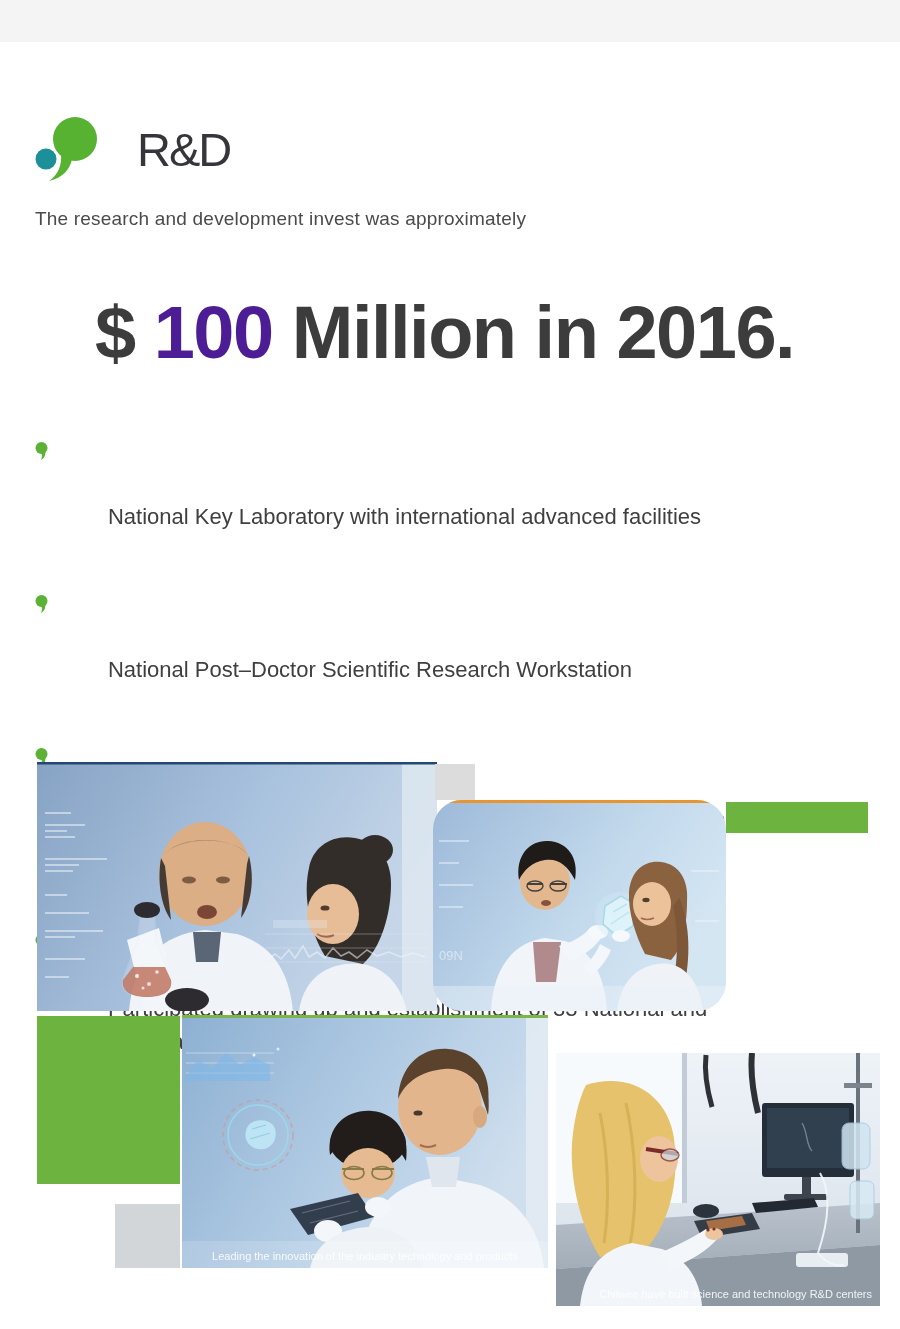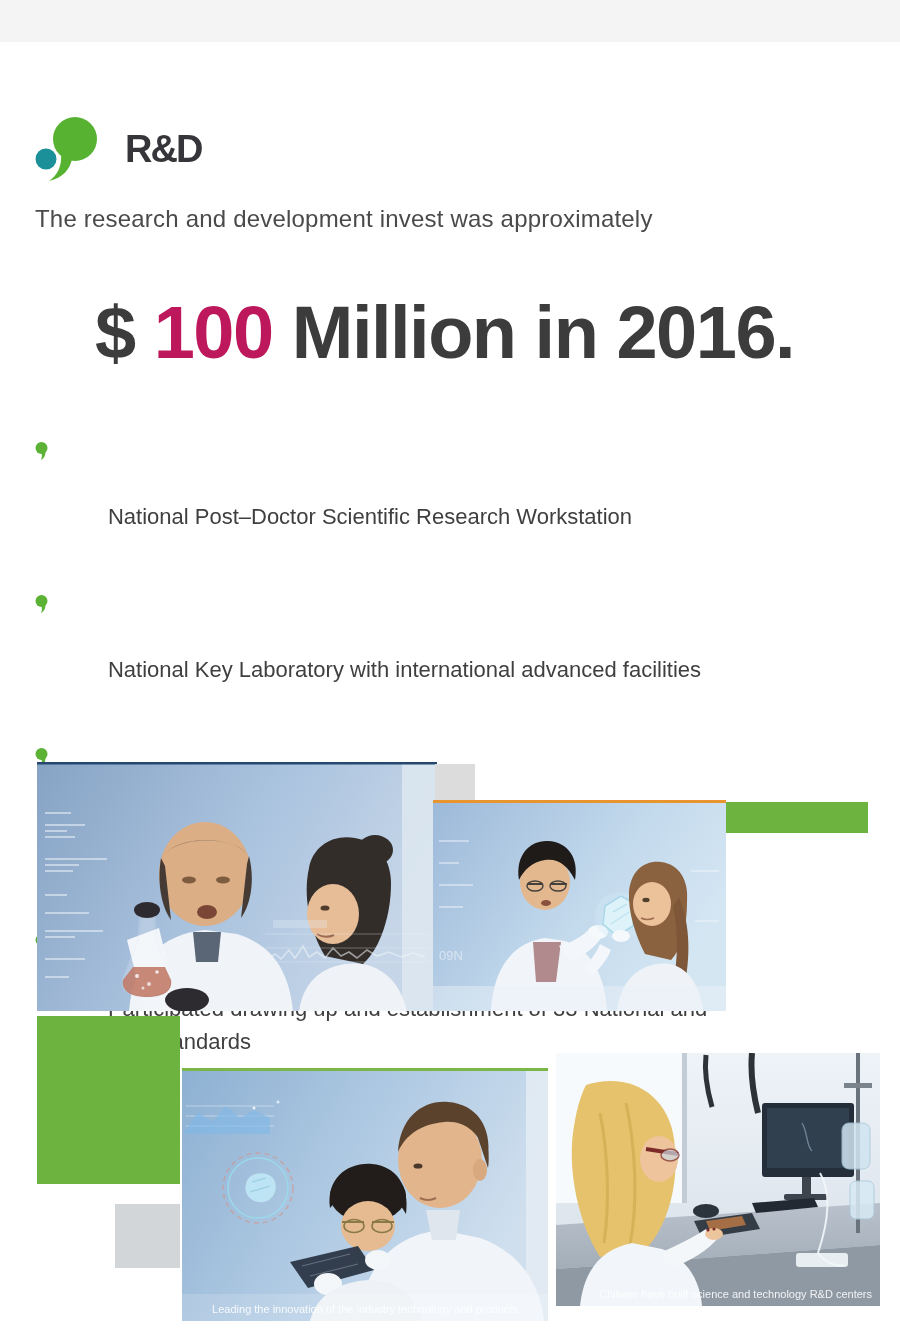--- a/index.html
+++ b/index.html
@@ -3,46 +3,46 @@
 <meta charset="utf-8">
 <style>
   html,body{margin:0;padding:0;background:#ffffff;}
   .page{position:relative;width:900px;height:1329px;background:#ffffff;overflow:hidden;
         font-family:"Liberation Sans","DejaVu Sans",sans-serif;}
   .top-strip{position:absolute;left:0;top:0;width:900px;height:42px;background:#f4f4f4;}
 
   .content{position:absolute;left:35px;top:112px;width:840px;}
   .section-header{display:flex;align-items:center;gap:26px;height:74px;}
   .logo-svg{width:64px;height:74px;flex:0 0 auto;}
-  .section-title{margin:0;font-size:38px;font-weight:700;letter-spacing:-2px;color:#35353a;line-height:1;}
-
-  .intro{margin:18px 0 0 0;font-size:24px;color:#4a4a4a;letter-spacing:0.2px;line-height:30px;}
+  .section-title{margin:12px;font-size:47px;font-weight:400;letter-spacing:-2px;color:#35353a;line-height:1;}
+
+  .intro{margin:18px 0 0 0;font-size:19px;color:#4a4a4a;letter-spacing:0.2px;line-height:30px;}
 
   .headline{margin:62px 0 0 60px;font-size:74px;font-weight:700;letter-spacing:-1.5px;
             line-height:1;color:#3c3c3c;white-space:nowrap;}
-  .headline .green{color:#be185d;}
+  .headline .green{color:#4c1d95;}
   .headline .dark{color:#3c3c3c;}
 
   .bullets{list-style:none;margin:64px 0 0 0;padding:0;}
   .bullets li{position:relative;padding-left:24px;margin-bottom:21px;
               font-size:22px;line-height:33px;color:#3f3f3f;white-space:pre-wrap;}
   .comma-svg{position:absolute;left:0;top:8px;width:13px;height:18px;}
 
   
   .block{position:absolute;}
   .gray-sq-1{left:435px;top:764px;width:40px;height:36px;background:#dcdcdc;}
   .green-bar{left:726px;top:802px;width:142px;height:31px;background:#6cb33f;}
   .green-block{left:37px;top:1016px;width:143px;height:168px;background:#6cb33f;}
   .gray-sq-2{left:115px;top:1204px;width:65px;height:64px;background:#d3d6d8;}
 
   .photo{position:absolute;overflow:hidden;}
   .photo svg{display:block;width:100%;height:100%;}
   .photo1{left:37px;top:762px;width:400px;height:249px;}
-  .photo2{left:433px;top:800px;width:293px;height:211px;}
-  .photo3{left:182px;top:1068px;width:366px;height:253px;}
+  .photo2{left:433px;top:800px;width:293px;height:211px;border-radius:29px;}
+  .photo3{left:182px;top:1015px;width:366px;height:253px;}
   .photo4{left:556px;top:1053px;width:324px;height:253px;}
   .photo text{font-family:"Liberation Sans","DejaVu Sans",sans-serif;}
 </style>
 </head>
 <body>
 
 <div class="page">
   <div class="top-strip"></div>
 
   <section class="content">
@@ -58,28 +58,28 @@
     <p class="intro">The research and development invest was approximately</p>
 
     <h2 class="headline"><span class="dark">$</span> <span class="green">100</span> <span class="dark">Million in 2016.</span></h2>
 
     <ul class="bullets">
       <li>
         <svg class="comma-svg" viewBox="0 0 13 18" aria-hidden="true">
           <circle cx="6.5" cy="6" r="6" fill="#5cb234"></circle>
             <path d="M10.2 10.2 C10.8 13.3 9.2 16 6 18 C7.4 14.8 7 12.2 6.2 10.8 Z" fill="#5cb234"></path>
         </svg>
-        <span>National Post–Doctor Scientific Research Workstation</span>
+        <span>National Key Laboratory with international advanced facilities</span>
       </li>
       <li>
         <svg class="comma-svg" viewBox="0 0 13 18" aria-hidden="true">
           <circle cx="6.5" cy="6" r="6" fill="#5cb234"></circle>
             <path d="M10.2 10.2 C10.8 13.3 9.2 16 6 18 C7.4 14.8 7 12.2 6.2 10.8 Z" fill="#5cb234"></path>
         </svg>
-        <span>National Key Laboratory with international advanced facilities</span>
+        <span>National Post–Doctor Scientific Research Workstation</span>
       </li>
       <li>
         <svg class="comma-svg" viewBox="0 0 13 18" aria-hidden="true">
           <circle cx="6.5" cy="6" r="6" fill="#5cb234"></circle>
             <path d="M10.2 10.2 C10.8 13.3 9.2 16 6 18 C7.4 14.8 7 12.2 6.2 10.8 Z" fill="#5cb234"></path>
         </svg>
         <span>1072 authorized patents, including 123 invention patents, and 2 out
  of them have been awarded as “National Patent Excellent Medal”</span>
       </li>
       <li>

